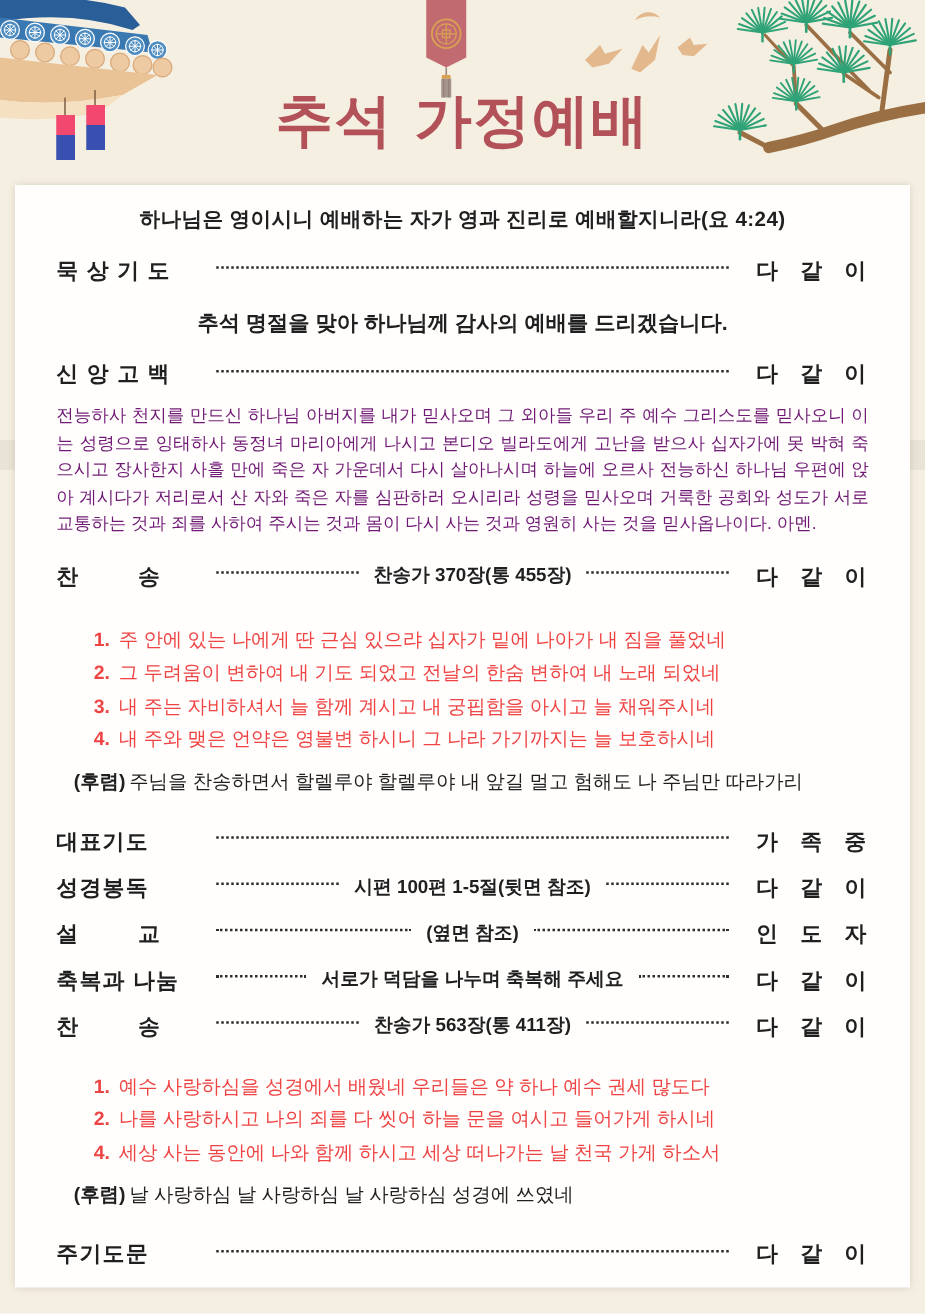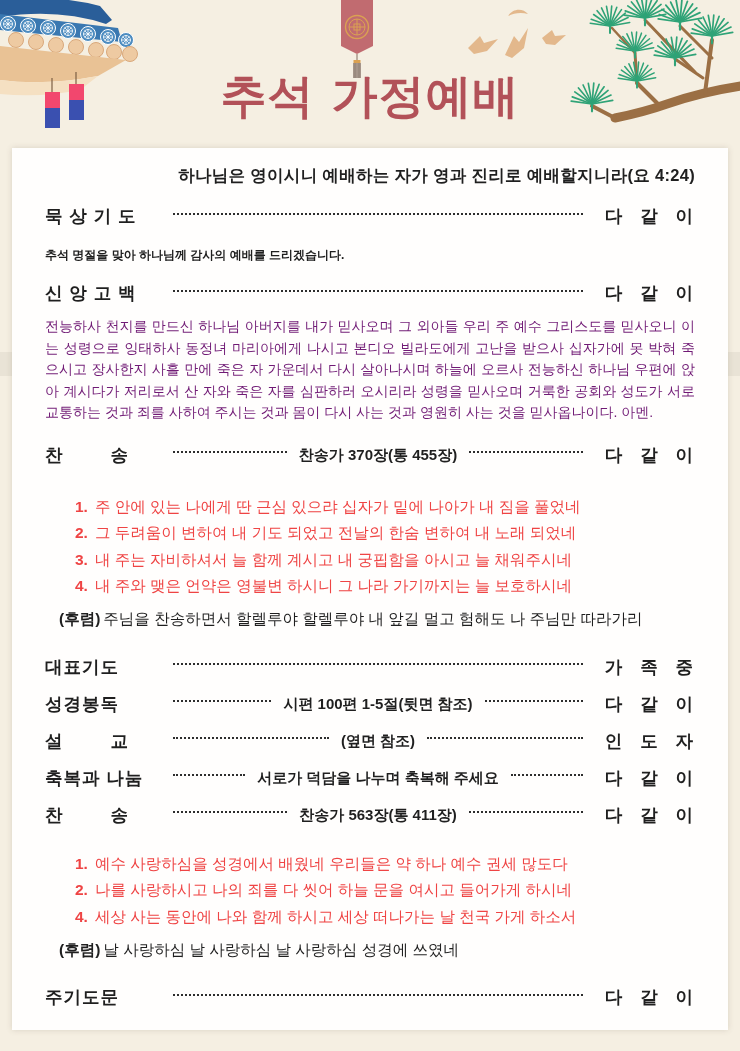--- a/index.html
+++ b/index.html
@@ -14,22 +14,22 @@
   .title{
     position:absolute; left:0; top:66px; width:100%; margin:0; text-align:center;
     font-size:46px; font-weight:900; color:#b25158; letter-spacing:1px;
     font-family:"DejaVu Sans", sans-serif;
   }
   .panel{
     position:absolute; left:12px; top:148px; width:716px; height:882px;
     background:#fffefd; box-shadow:0 0 6px rgba(90,80,60,.18);
     box-sizing:border-box; padding:0 33px; z-index:2;
   }
-  .scripture{margin:0; padding-top:17px; text-align:right; font-size:16.5px; font-weight:700; letter-spacing:.3px;}
-  .intro{margin:19px 0 0 0; font-size:12px; font-weight:700;}
+  .scripture{margin:0; padding-top:17px; text-align:center; font-size:16.5px; font-weight:700; letter-spacing:.3px;}
+  .intro{margin:19px 0 0 0; text-align:center; font-size:17px; font-weight:700;}
   .row{display:flex; align-items:center; font-weight:700; font-size:17.5px; line-height:24px;}
   .lbl{width:118px; white-space:pre; letter-spacing:1px; flex:none;}
   .dots{flex:1; height:1px; border-bottom:2.6px dotted #2d2d2d; margin:0 10px; transform:translateY(-3px);}
   .mid{font-size:15px; font-weight:700; white-space:nowrap; padding:0 2px;}
   .perf{width:102px; flex:none; text-align:right; white-space:pre; letter-spacing:2px; word-spacing:9px;}
   .creed{margin:11px 0 0 0; text-align:justify; font-size:14px; line-height:21.5px; color:#701a75; font-weight:500;}
   .verses{margin:27px 0 0 30px;}
   .verses2{margin-top:24px;}
   .vline{font-size:15.5px; line-height:26.5px; font-weight:500; color:#ef4444;}
   .vnum{font-weight:800; margin-right:7px;}

